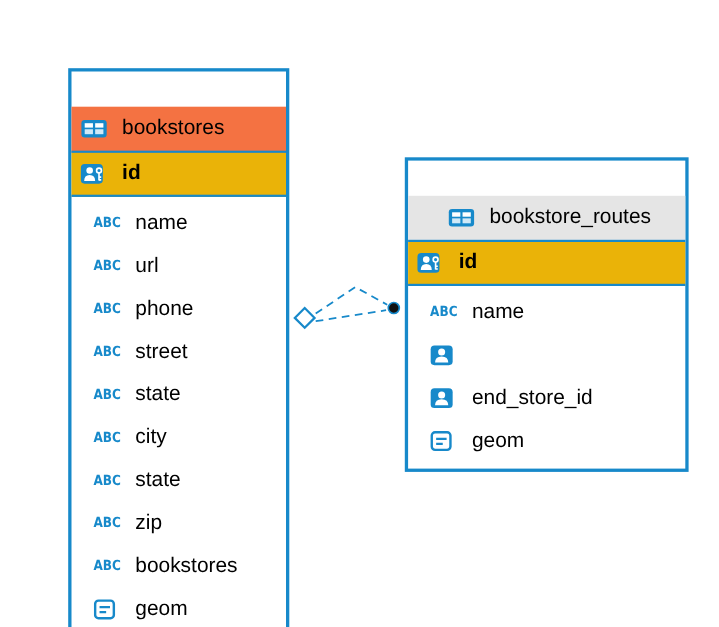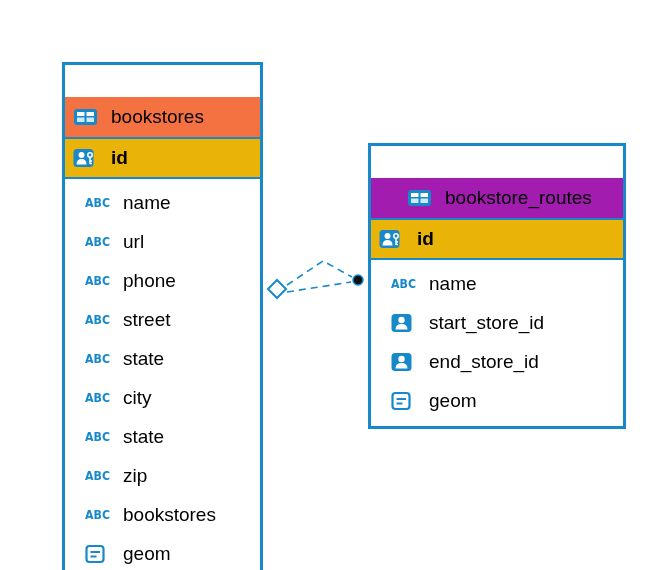--- a/index.html
+++ b/index.html
@@ -169,21 +169,21 @@
     <line x1="5.5" y1="8" x2="15" y2="8" stroke="#1789ca" stroke-width="2"></line>
     <line x1="5.5" y1="12.5" x2="11.5" y2="12.5" stroke="#1789ca" stroke-width="2"></line>
   </svg>
 </span>
     <span class="label-text">geom</span>
   </div>
 </div>
   </div>
 
   <div class="table-card" style="left: 368px; top: 143px; width: 258px; border-color: rgb(23, 137, 202);">
-    <div class="table-header" style="background: #a21caf; padding-left: 36px;">
+    <div class="table-header" style="background: #e5e5e5; padding-left: 36px;">
       <span class="icon-host">
   <svg width="25" height="20" viewBox="0 0 25 20">
     <rect x="1" y="2" width="23" height="16" rx="3" fill="#1789ca"></rect>
     <rect x="4" y="5" width="7.5" height="4" fill="#ffffff"></rect>
     <rect x="13.5" y="5" width="7.5" height="4" fill="#ffffff"></rect>
     <rect x="4" y="10.5" width="7.5" height="4.5" fill="#cfe9f7"></rect>
     <rect x="13.5" y="10.5" width="7.5" height="4.5" fill="#cfe9f7"></rect>
   </svg>
 </span>
       <span class="label-text">bookstore_routes</span>
@@ -211,21 +211,20 @@
   </div>
 
   <div class="col-row">
     <span class="icon-host">
   <svg width="22" height="20" viewBox="0 0 22 20">
     <rect x="0.5" y="1" width="20" height="18" rx="3.5" fill="#1789ca"></rect>
     <circle cx="10.5" cy="7" r="3.2" fill="#ffffff"></circle>
     <path d="M4.5,16.5 Q4.5,11 10.5,11 Q16.5,11 16.5,16.5 Z" fill="#ffffff"></path>
   </svg>
 </span>
-    <span class="label-text">start_store_id</span>
   </div>
 
   <div class="col-row">
     <span class="icon-host">
   <svg width="22" height="20" viewBox="0 0 22 20">
     <rect x="0.5" y="1" width="20" height="18" rx="3.5" fill="#1789ca"></rect>
     <circle cx="10.5" cy="7" r="3.2" fill="#ffffff"></circle>
     <path d="M4.5,16.5 Q4.5,11 10.5,11 Q16.5,11 16.5,16.5 Z" fill="#ffffff"></path>
   </svg>
 </span>

